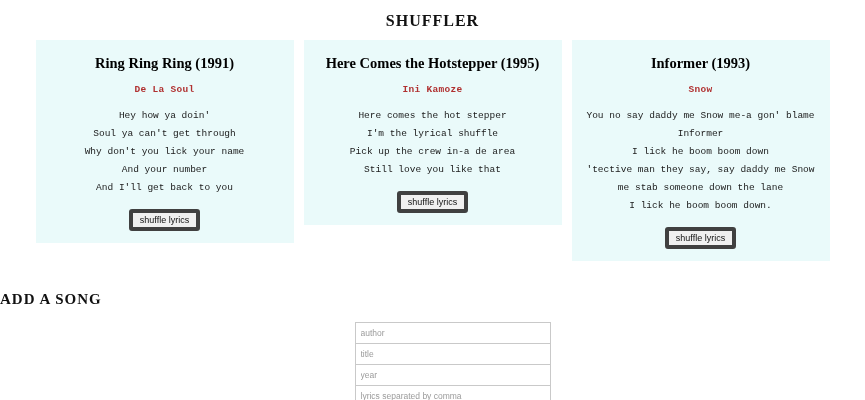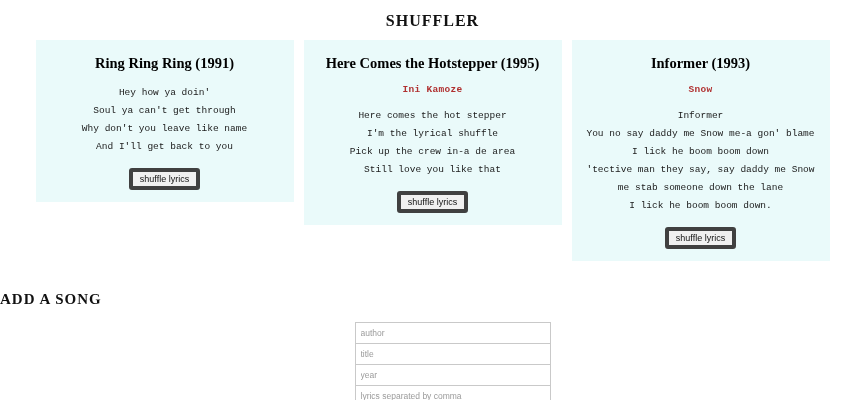--- a/index.html
+++ b/index.html
@@ -105,42 +105,44 @@
 <body>
 
 <div>
 
   <h1 class="page-title">SHUFFLER</h1>
 
   <div class="cards">
 
     <div class="card">
       <div class="card-title">Ring Ring Ring (1991)</div>
+      <div class="card-author">De La Soul</div>
       <div class="lyric-line">Hey how ya doin'</div>
       <div class="lyric-line">Soul ya can't get through</div>
-      <div class="lyric-line">Why don't you leave like name</div>
+      <div class="lyric-line">Why don't you lick your name</div>
+      <div class="lyric-line">And your number</div>
       <div class="lyric-line">And I'll get back to you</div>
       <button class="shuffle-btn">shuffle lyrics</button>
     </div>
 
     <div class="card">
       <div class="card-title">Here Comes the Hotstepper (1995)</div>
       <div class="card-author">Ini Kamoze</div>
       <div class="lyric-line">Here comes the hot stepper</div>
       <div class="lyric-line">I'm the lyrical shuffle</div>
       <div class="lyric-line">Pick up the crew in-a de area</div>
       <div class="lyric-line">Still love you like that</div>
       <button class="shuffle-btn">shuffle lyrics</button>
     </div>
 
     <div class="card">
       <div class="card-title">Informer (1993)</div>
       <div class="card-author">Snow</div>
+      <div class="lyric-line">You no say daddy me Snow me-a gon' blame</div>
       <div class="lyric-line">Informer</div>
-      <div class="lyric-line">You no say daddy me Snow me-a gon' blame</div>
       <div class="lyric-line">I lick he boom boom down</div>
       <div class="lyric-line">'tective man they say, say daddy me Snow me stab someone down the lane</div>
       <div class="lyric-line">I lick he boom boom down.</div>
       <button class="shuffle-btn">shuffle lyrics</button>
     </div>
 
   </div>
 
   <h2 class="add-title">ADD A SONG</h2>
 

